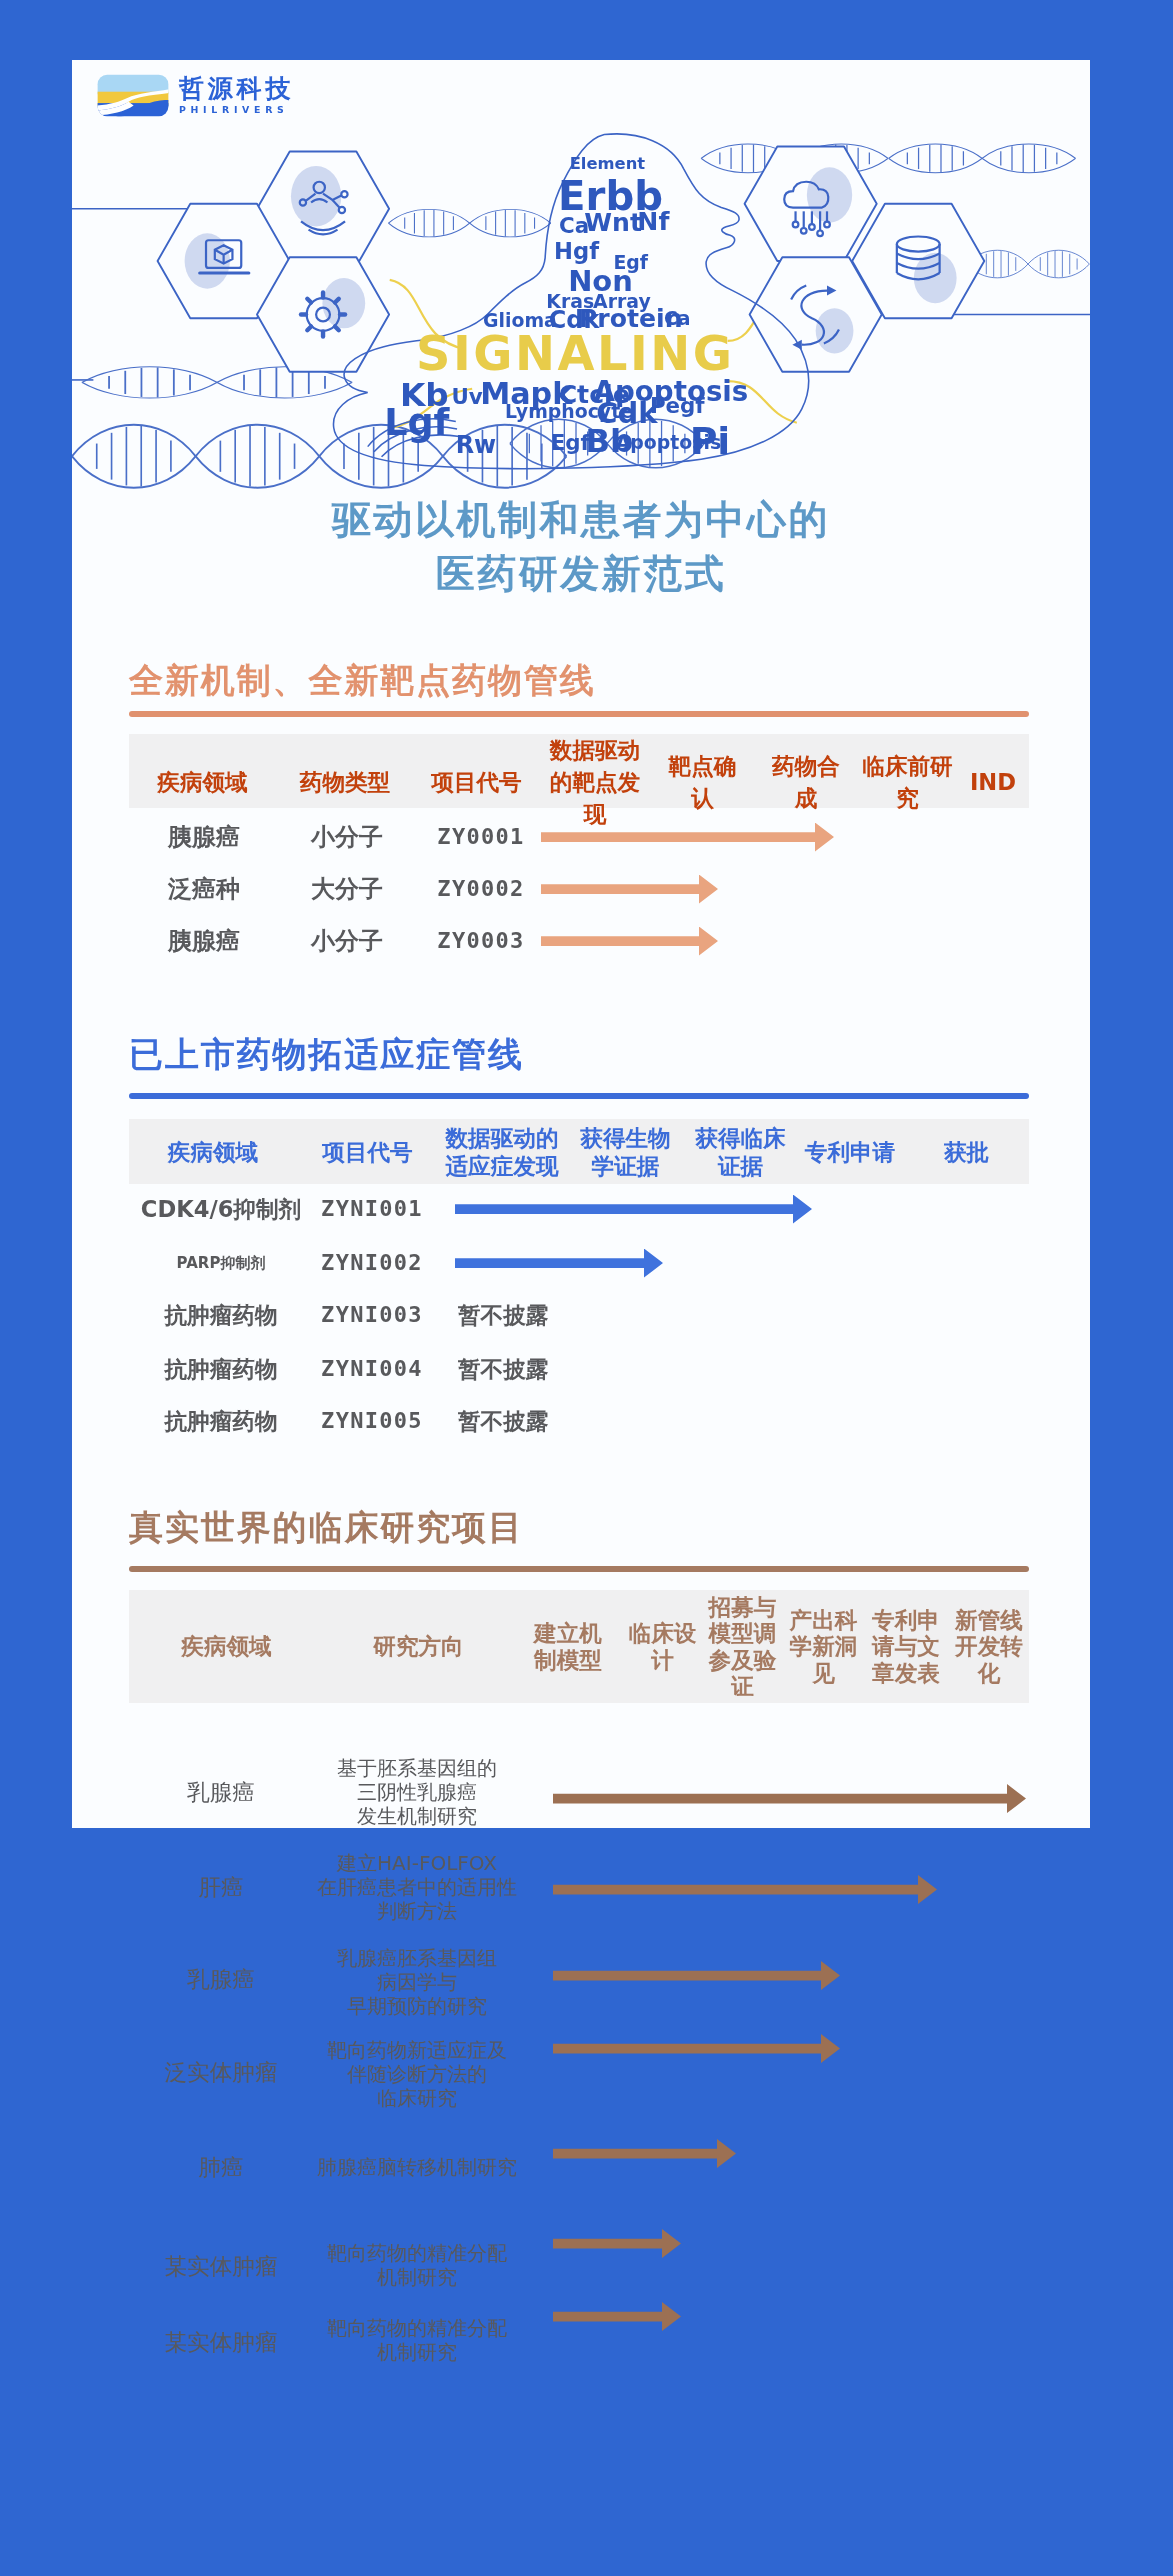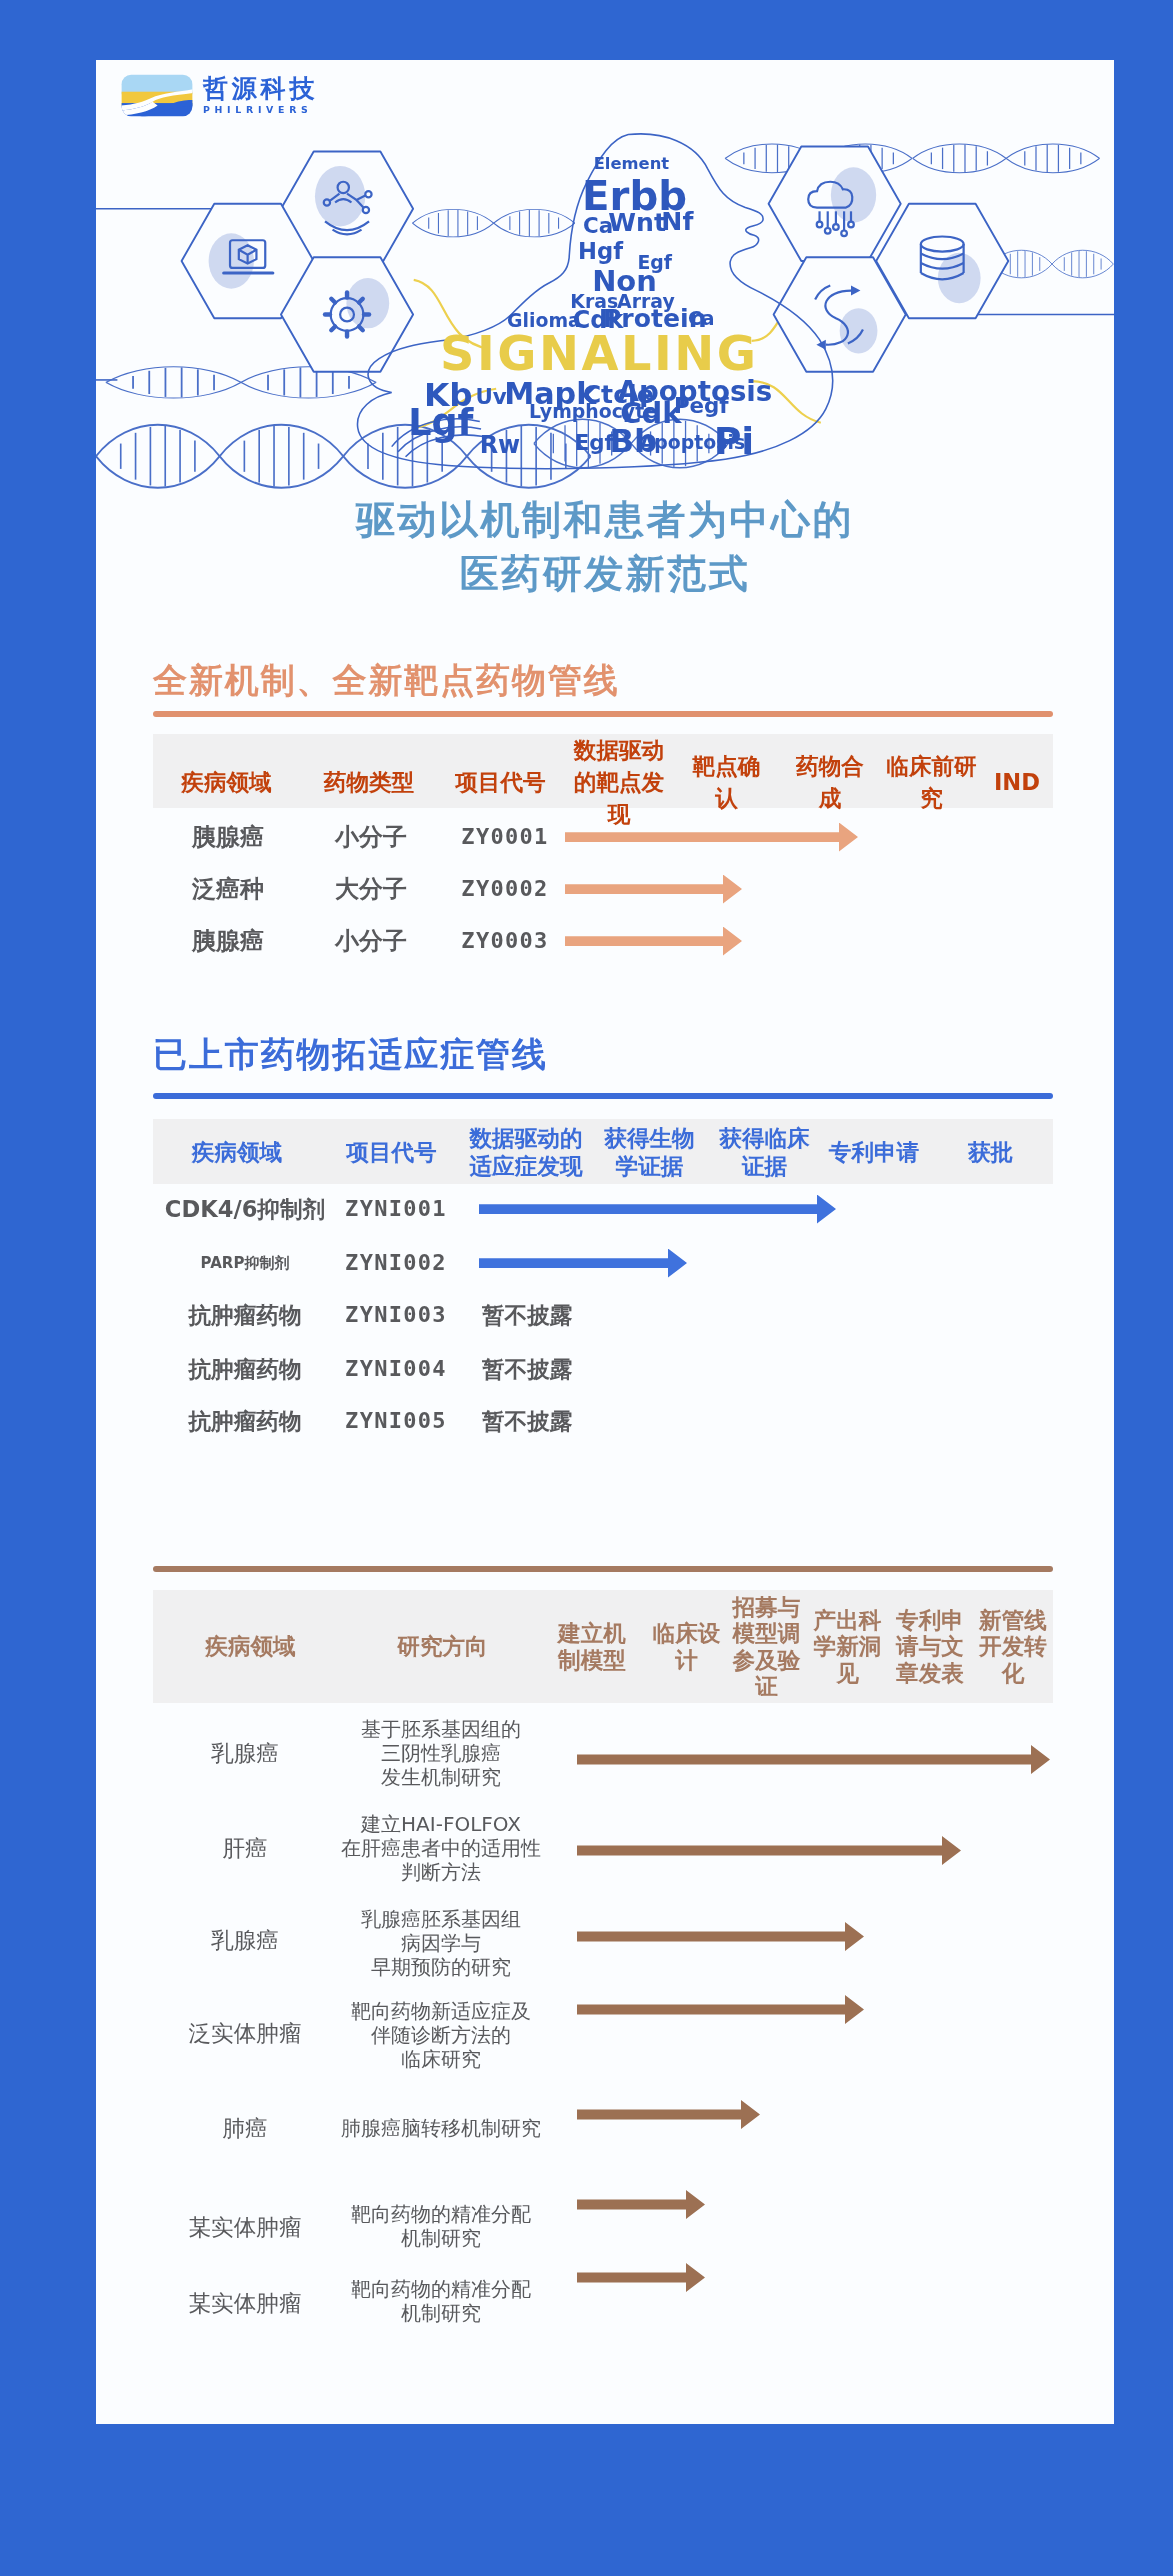--- a/index.html
+++ b/index.html
@@ -1,19 +1,19 @@
 <!DOCTYPE html>
 <html style="font-size:10px"><head>
 <meta charset="utf-8">
 <style>
   html,body{margin:0;padding:0;background:#2f66d1;}
   *{box-sizing:border-box;}
   .canvas{position:relative;width:1174px;height:2576px;background:#2f66d1;overflow:hidden;
           font-family:"DejaVu Sans",sans-serif;}
-  .page{position:absolute;left:72px;top:60px;width:1018px;height:2364px;background:#fbfdff;margin-left:24px;}
+  .page{position:absolute;left:72px;top:60px;width:1018px;height:1768px;background:#fbfdff;}
 
   
   .logo{position:absolute;left:25px;top:14px;display:flex;align-items:center;gap:10px;}
   .logo-text{display:flex;flex-direction:column;line-height:1;}
   .logo-cn{font-size:25px;font-weight:bold;color:#2b62d6;letter-spacing:3.8px;}
   .logo-en{font-size:9.4px;font-weight:bold;color:#2b62d6;letter-spacing:4.7px;margin-top:3.8px;}
 
   
   .deco{position:absolute;left:0;top:72px;width:1018px;height:365px;}
   .wc{fill:#2e58bd;font-weight:bold;}
@@ -341,20 +341,21 @@
         <span class="note" style="left:329px;">暂不披露</span>
       </div>
       <div class="row" style="top:371px;">
         <span class="cell" style="left:92px;font-size:22.6px;">抗肿瘤药物</span>
         <span class="cell code" style="left:243px;">ZYNI005</span>
         <span class="note" style="left:329px;">暂不披露</span>
       </div>
     </div>
 
     <div class="section s3" style="top:1448px;height:843px;">
+      <h2 class="sec-heading">真实世界的临床研究项目</h2>
       <div class="rule r3" style="top:58px;"></div>
       <div class="thead" style="top:82px;height:113px;grid-template-columns:195px 189px 110px 79px 81px 81px 84px 82px;">
         <div class="th">疾病领域</div>
         <div class="th">研究方向</div>
         <div class="th">建立机
 制模型</div>
         <div class="th">临床设
 计</div>
         <div class="th">招募与
 模型调

